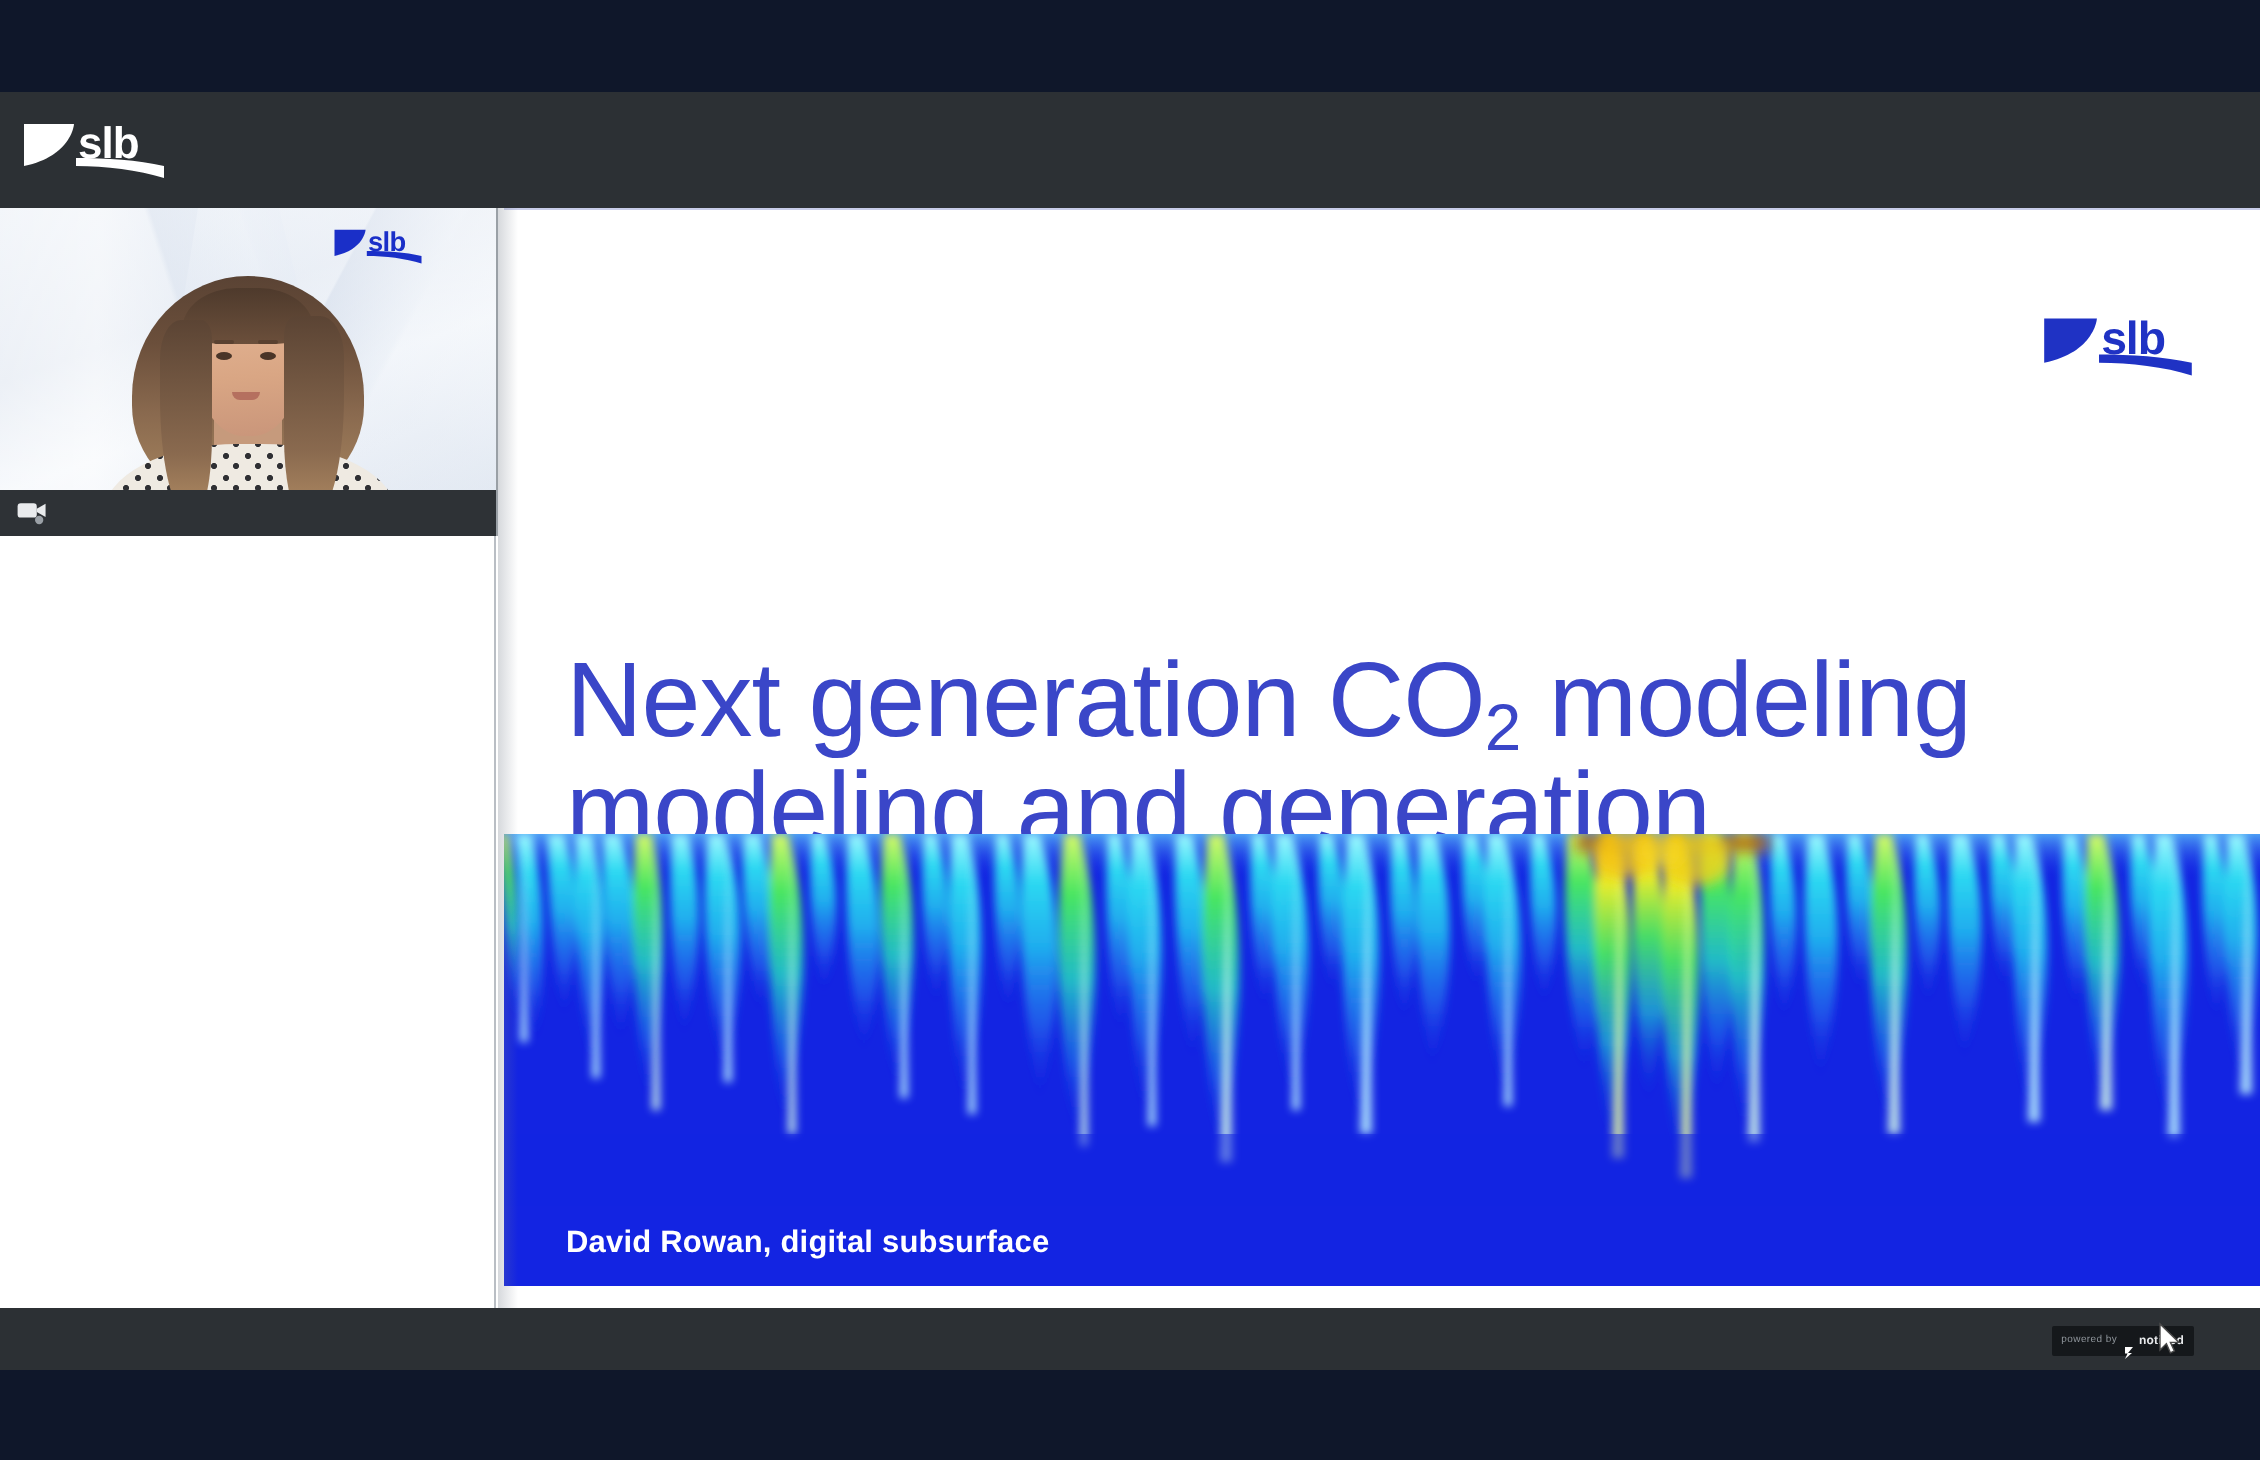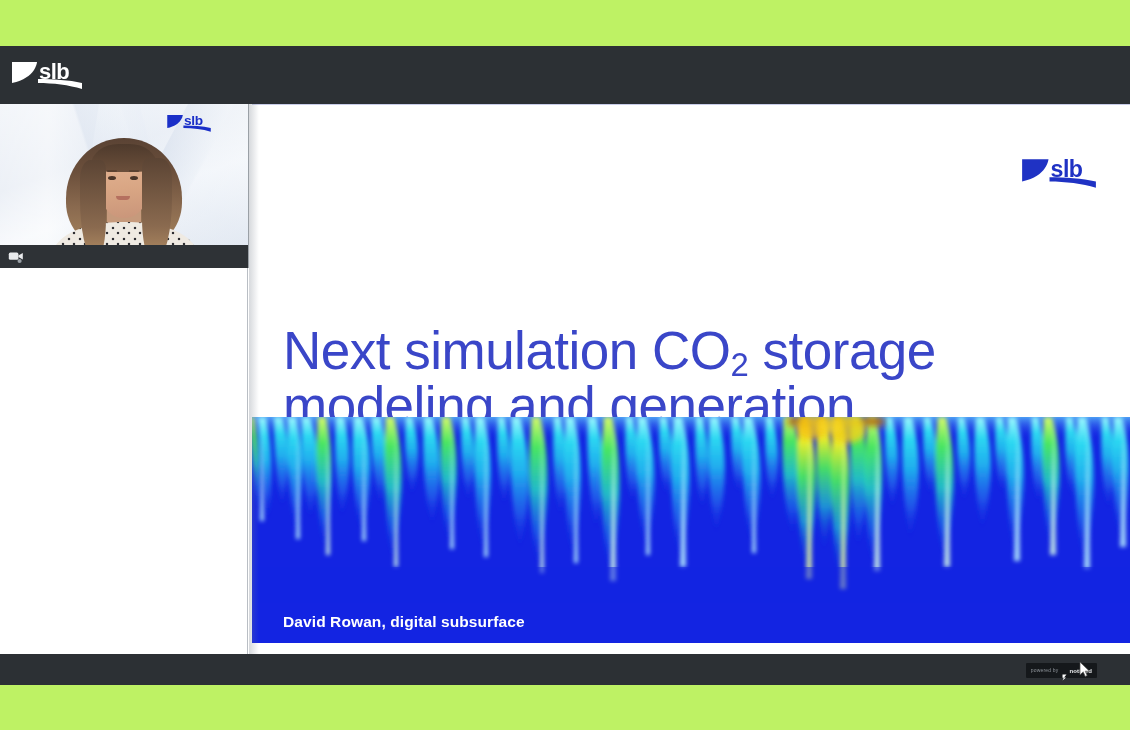--- a/index.html
+++ b/index.html
@@ -15,21 +15,21 @@
     font-family: "Liberation Sans", sans-serif;
     position: relative;
   }
 
   
   #app {
     position: absolute;
     left: 0; top: 0;
     width: 1130px;
     height: 730px;
-    background: #bef264;
+    background: #0f172a;
   }
 
   
   .topbar {
     position: absolute;
     left: 0; top: 46px;
     width: 1130px;
     height: 58px;
     background: #2c3034;
   }
@@ -389,21 +389,21 @@
       <div class="slide-slb slb-logo">
         <svg viewBox="0 0 148 68" xmlns="http://www.w3.org/2000/svg" aria-label="slb">
           <path d="M4 8 L54 8 C54 8 52 40 4 50 Z" fill="#1f32c4"></path>
           <g fill="#1f32c4" font-family="Liberation Sans, sans-serif" font-size="44" font-weight="bold">
             <text x="58" y="42" letter-spacing="-1">slb</text>
           </g>
           <path d="M56 50 C86 50 118 54 144 62 L144 50 C118 44 86 42 56 42 Z" fill="#1f32c4"></path>
         </svg>
       </div>
 
-      <h1 class="slide-title"><span>Next simulation CO</span><sub>2</sub><span> storage</span><br><span>modeling and generation</span></h1>
+      <h1 class="slide-title"><span>Next generation CO</span><sub>2</sub><span> modeling</span><br><span>modeling and generation</span></h1>
 
       <div class="sim-band">
         <svg class="sim-canvas" viewBox="0 0 878 226" preserveAspectRatio="none" xmlns="http://www.w3.org/2000/svg">
           <defs>
             <linearGradient id="fg" x1="0" y1="0" x2="0" y2="1">
               <stop offset="0%" stop-color="#9ff6ff" stop-opacity="1"></stop>
               <stop offset="18%" stop-color="#2ee2f2" stop-opacity=".95"></stop>
               <stop offset="42%" stop-color="#22c6f0" stop-opacity=".85"></stop>
               <stop offset="72%" stop-color="#2b7cf0" stop-opacity=".55"></stop>
               <stop offset="100%" stop-color="#1324e2" stop-opacity="0"></stop>

